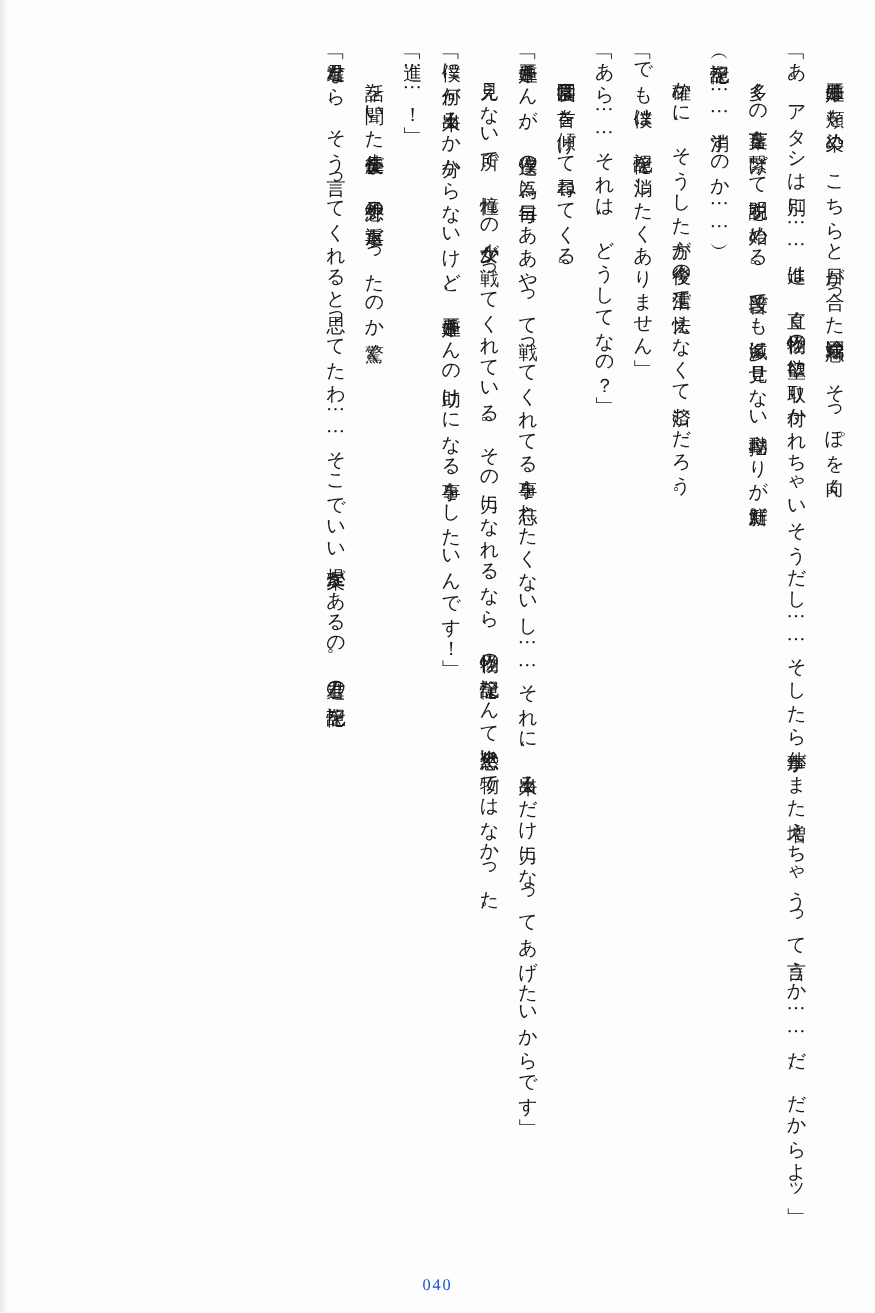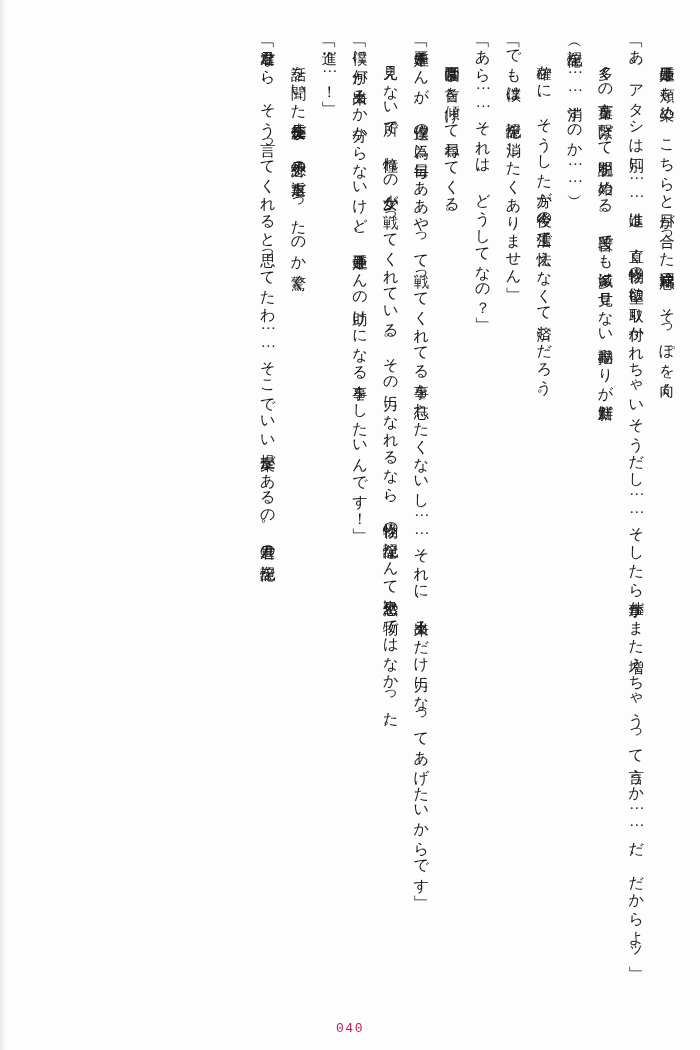--- a/index.html
+++ b/index.html
@@ -49,22 +49,22 @@
     font-feature-settings: "vert" 1;
   }
   #page-number {
     position: absolute;
     bottom: 14px;
     left: 0;
     width: 100%;
     text-align: center;
     font-size: 13px;
     letter-spacing: 0.12em;
-    color: #be185d;
-    font-family: Liberation Mono, monospace;
+    color: #1d4ed8;
+    font-family: Liberation Serif, serif;
   }
 </style>
 </head>
 <body>
 
 <div id="page">
 
   <div id="text-body">　千亜姫は頬を染め、こちらと目が合った途端戸惑い、そっぽを向く。
 「あ、アタシは別に……進は、直ぐ怪物の欲望に取り付かれちゃいそうだし……そしたら仕事がまた増えちゃうって言うか……だ、だからよッ」
 　多くの言葉を繋げて説明を始める。普段でも滅多に見せない動揺ぶりが新鮮だ。

